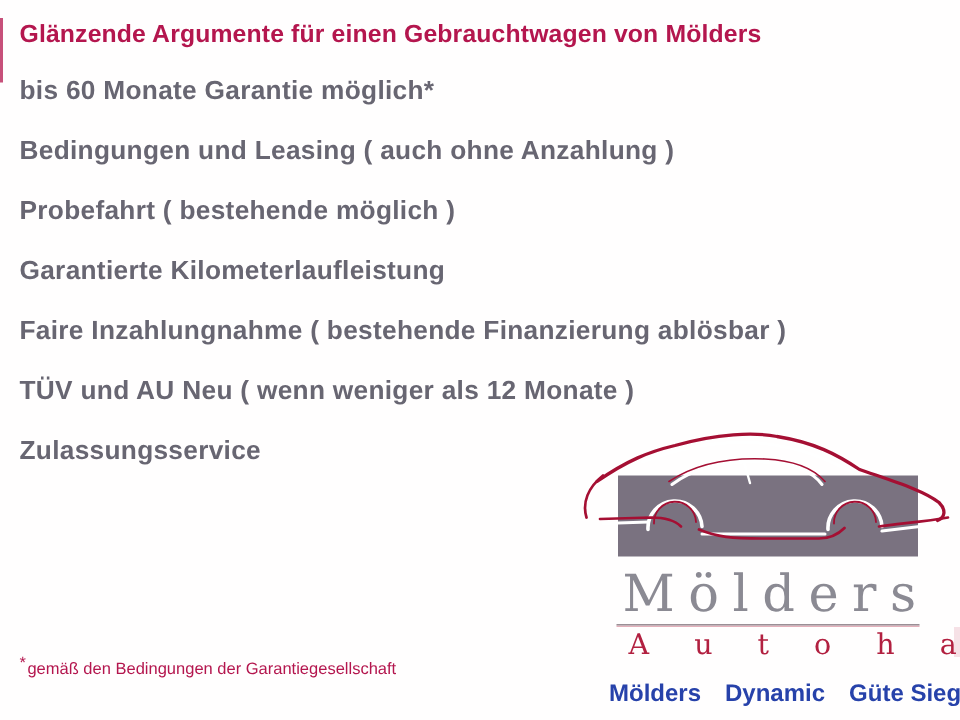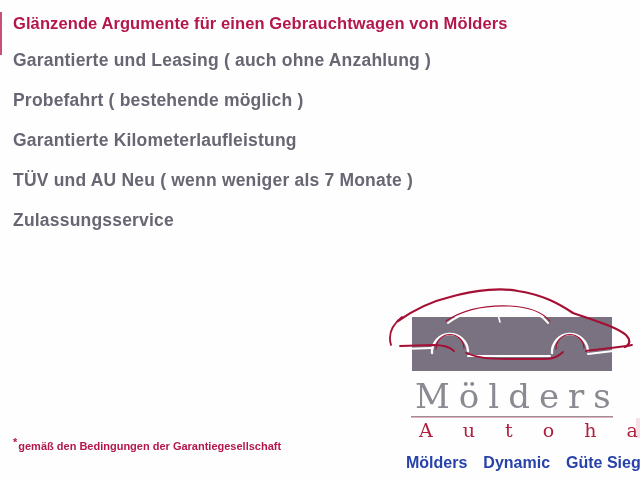--- a/index.html
+++ b/index.html
@@ -29,21 +29,21 @@
     position: absolute; left: 13px; top: 40px; margin: 0; padding: 0;
     list-style: none;
   }
   .benefits li {
     height: 40px; line-height: 40px;
     color: #686672; font-size: 17.5px; font-weight: bold;
     white-space: nowrap; letter-spacing: 0.2px;
   }
   .footnote {
     position: absolute; left: 13px; top: 440px;
-    color: #b4164e; font-size: 11px; font-weight: bold;
+    color: #b4164e; font-size: 11px; font-weight: normal;
   }
   .footnote .fn-marker {
     position: relative; top: -4px; font-size: 11px; margin-right: 1px;
   }
   .logo-car {
     position: absolute; left: 388px; top: 287px; width: 250px; height: 95px;
   }
   .brand-block {
     position: absolute; left: 409px; top: 376px; width: 206px;
     text-align: center;
@@ -75,24 +75,26 @@
 <body>
 
 <div class="page">
 
   <div class="edge-artifact-left"></div>
   <div class="edge-artifact-right"></div>
 
   <div class="headline">Glänzende Argumente für einen Gebrauchtwagen von Mölders</div>
 
   <ul class="benefits">
-    <li>Garantierte und Leasing ( auch ohne Anzahlung )</li>
+    <li>bis 60 Monate Garantie möglich*</li>
+    <li>Bedingungen und Leasing ( auch ohne Anzahlung )</li>
     <li>Probefahrt ( bestehende möglich )</li>
     <li>Garantierte Kilometerlaufleistung</li>
-    <li>TÜV und AU Neu ( wenn weniger als 7 Monate )</li>
+    <li>Faire Inzahlungnahme ( bestehende Finanzierung ablösbar )</li>
+    <li>TÜV und AU Neu ( wenn weniger als 12 Monate )</li>
     <li>Zulassungsservice</li>
   </ul>
 
   <div class="footnote">
     <span class="fn-marker">*</span><span>gemäß den Bedingungen der Garantiegesellschaft</span>
   </div>
 
   <svg class="logo-car" viewBox="0 0 250 95" xmlns="http://www.w3.org/2000/svg" aria-hidden="true">
 
     <rect x="24" y="30" width="200" height="54" fill="#7a7280"></rect>

